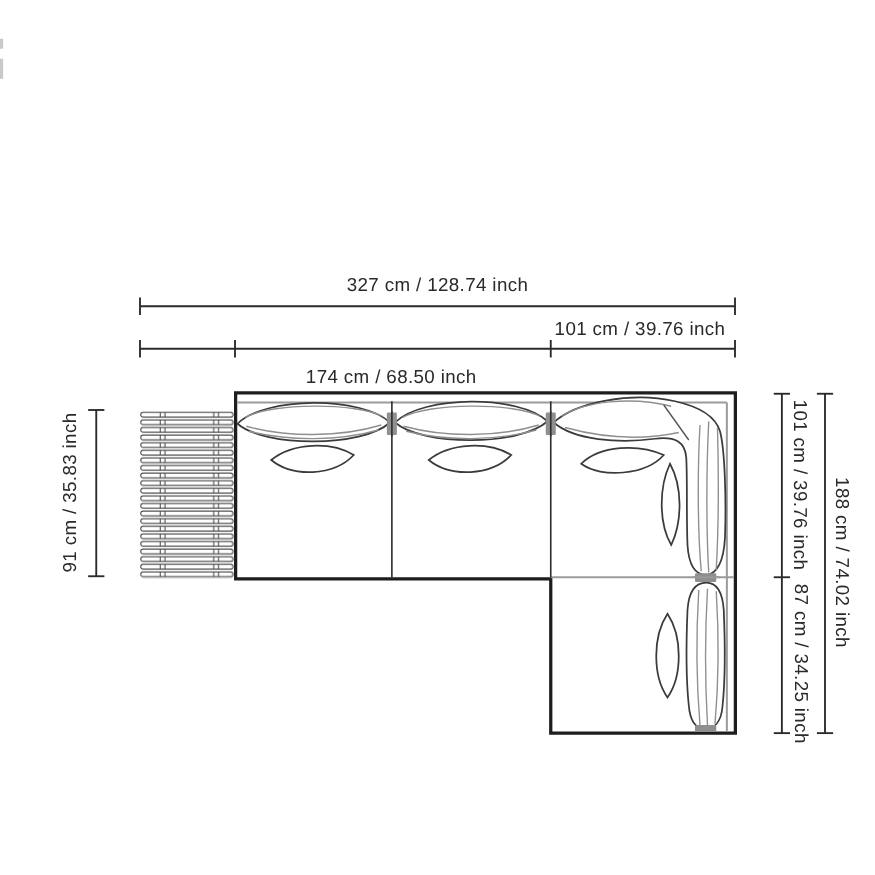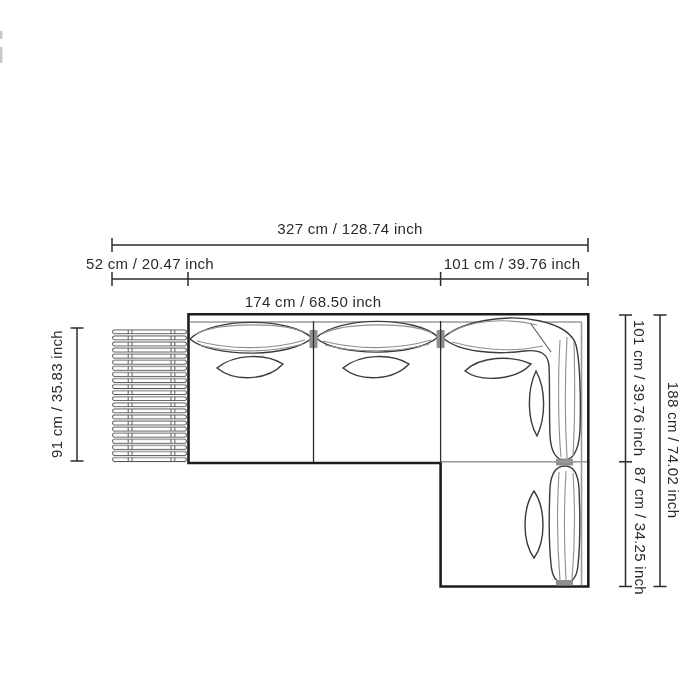--- a/index.html
+++ b/index.html
@@ -163,21 +163,20 @@
       <path d="M 217 368 C 234 354, 265 353, 283 364 C 267 381, 234 382, 217 368 Z"></path>
       <path d="M 343 368 C 360 354, 391 353, 409 364 C 393 381, 360 382, 343 368 Z"></path>
       <path d="M 465 371 C 480 356, 511 355, 531 364 C 517 380, 481 383, 465 371 Z"></path>
       <path d="M 536 371 C 546 389, 546 417, 537 436 C 527 419, 527 390, 536 371 Z"></path>
       <path d="M 534 491 C 546 509, 546 541, 534 558 C 522 541, 522 509, 534 491 Z"></path>
     </g>
   </svg>
 
   <div class="dim-label" style="left:200px; top:220px; width:300px;">327 cm / 128.74 inch</div>
 
-  <div class="dim-label" style="left:50px; top:255px; width:200px;">52 cm / 20.47 inch</div>
 
   <div class="dim-label" style="left:213px; top:255px; width:200px;margin-top:38px;">174 cm / 68.50 inch</div>
 
   <div class="dim-label" style="left:412px; top:255px; width:200px;">101 cm / 39.76 inch</div>
 
   <div class="dim-label rot-ccw" style="left:-33px; top:385px; width:180px;">91 cm / 35.83 inch</div>
 
   <div class="dim-label rot-cw" style="left:549px; top:379px; width:180px;">101 cm / 39.76 inch</div>
 
   <div class="dim-label rot-cw" style="left:555px; top:522px; width:170px;">87 cm / 34.25 inch</div>

